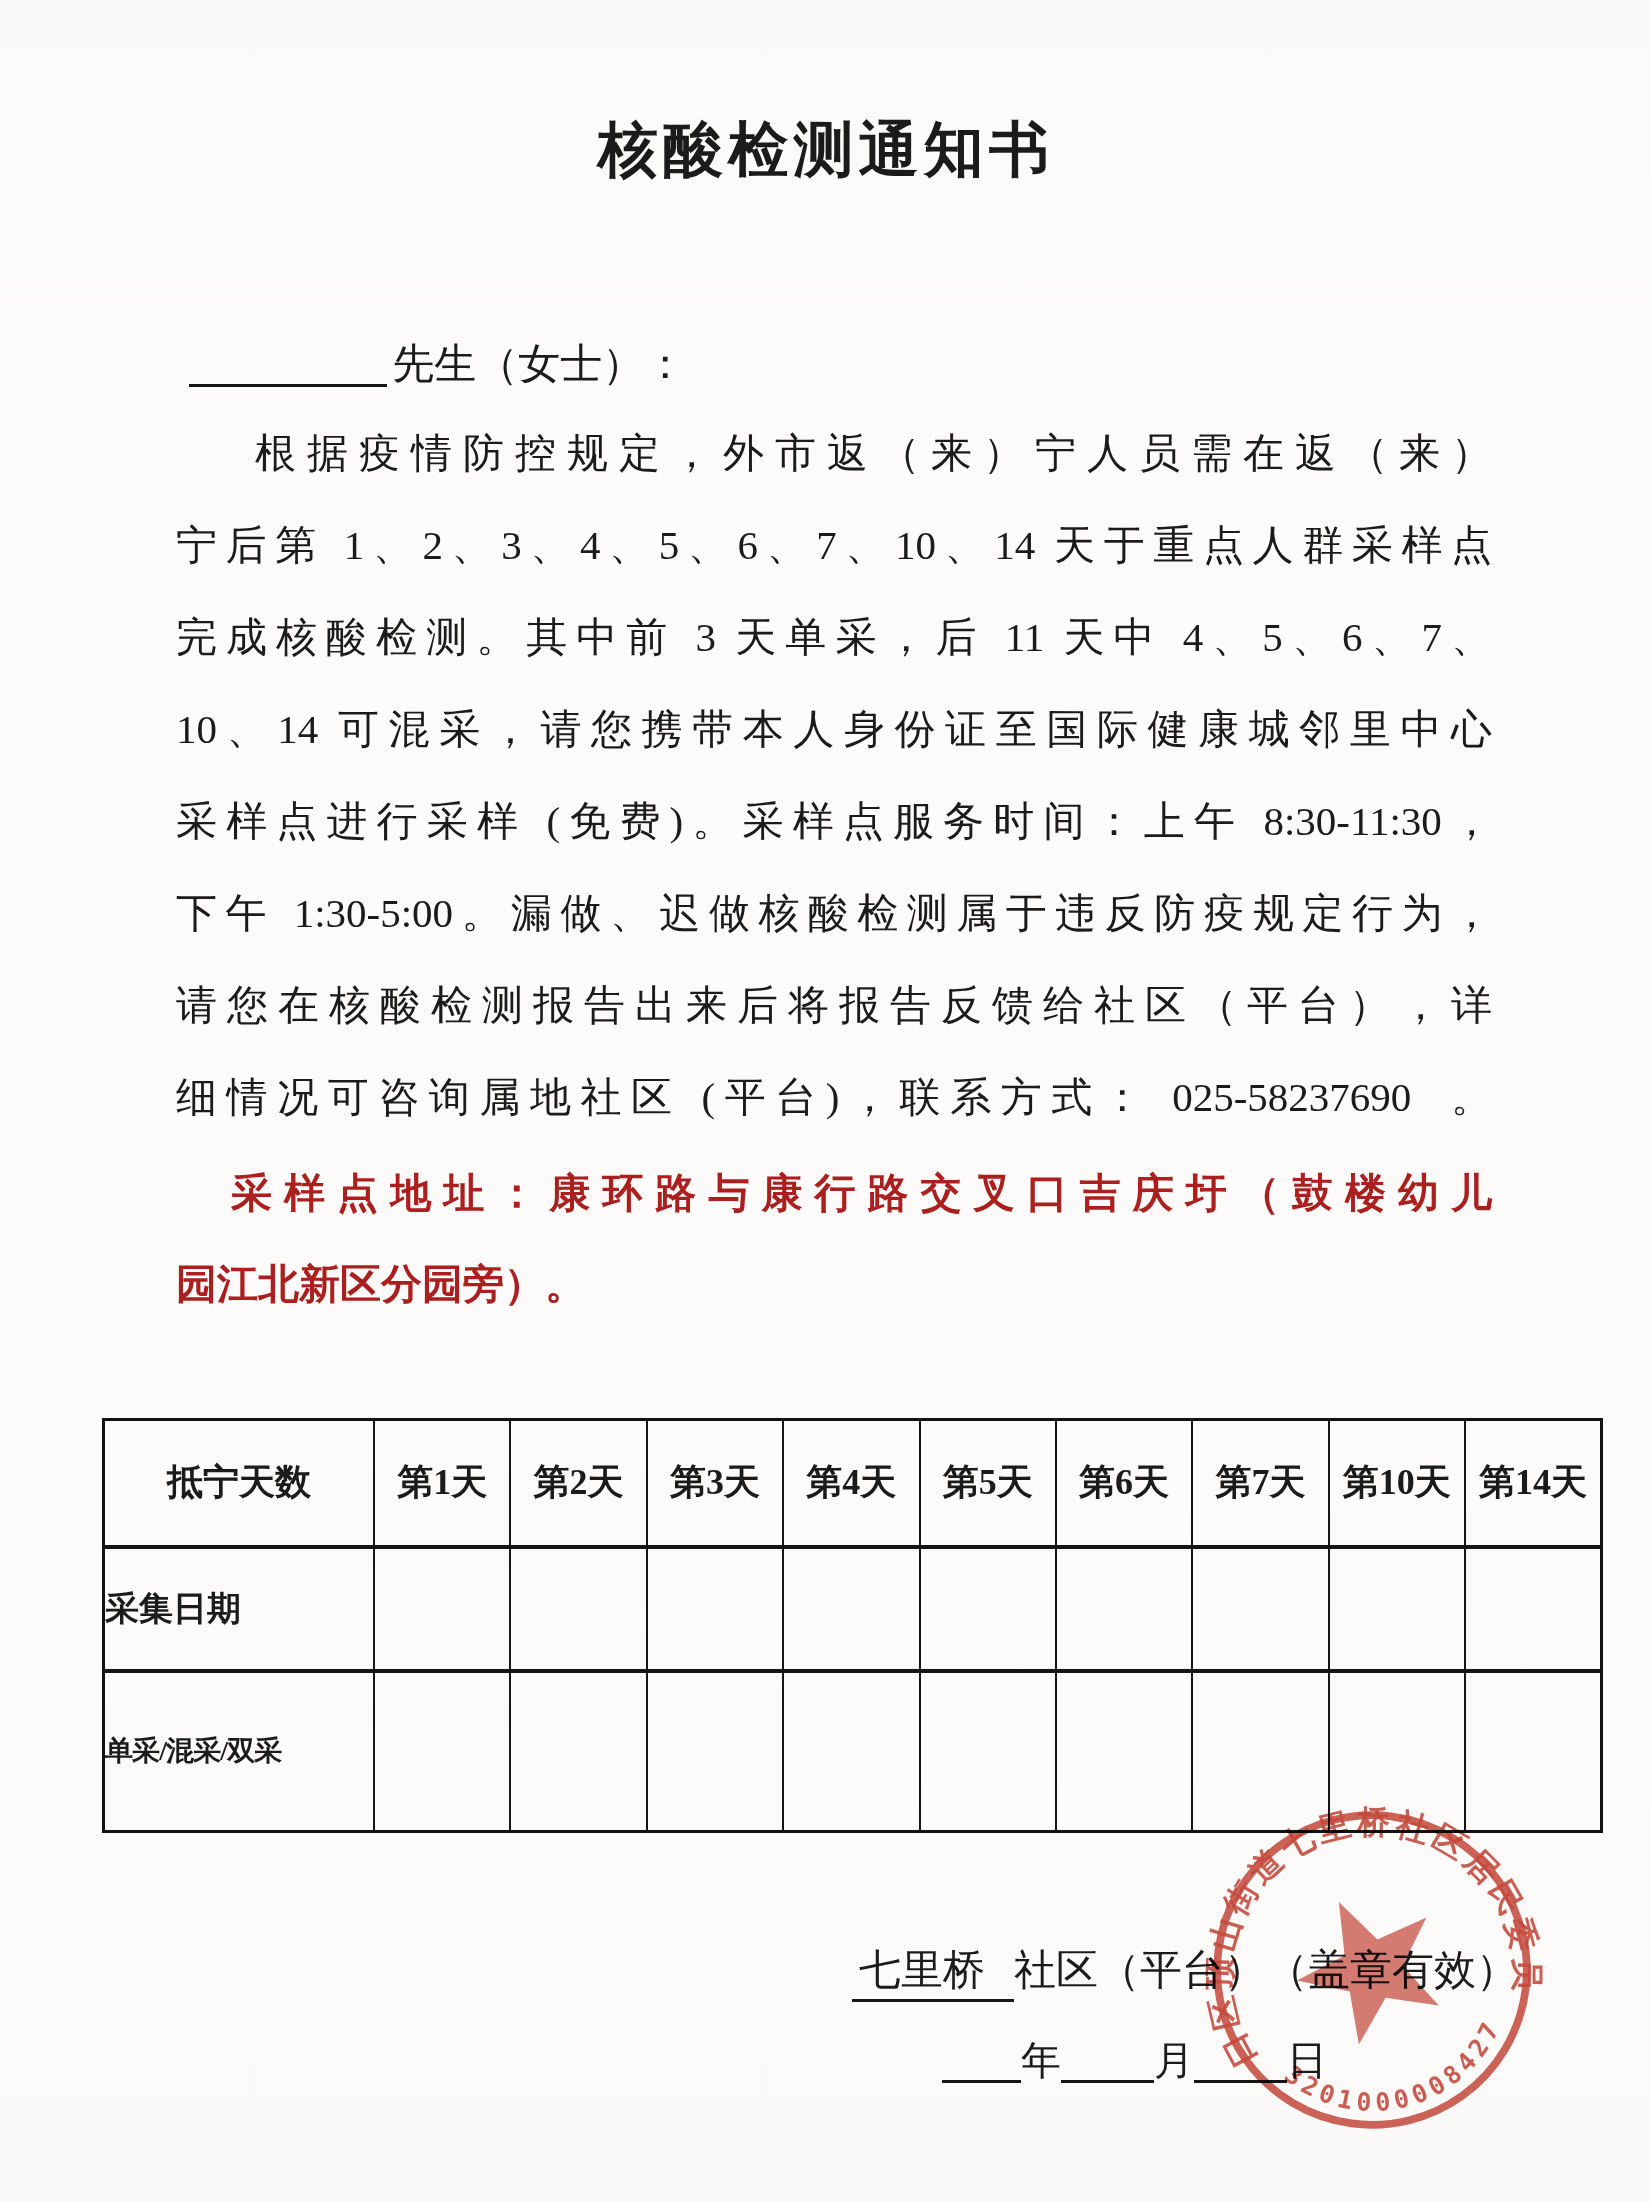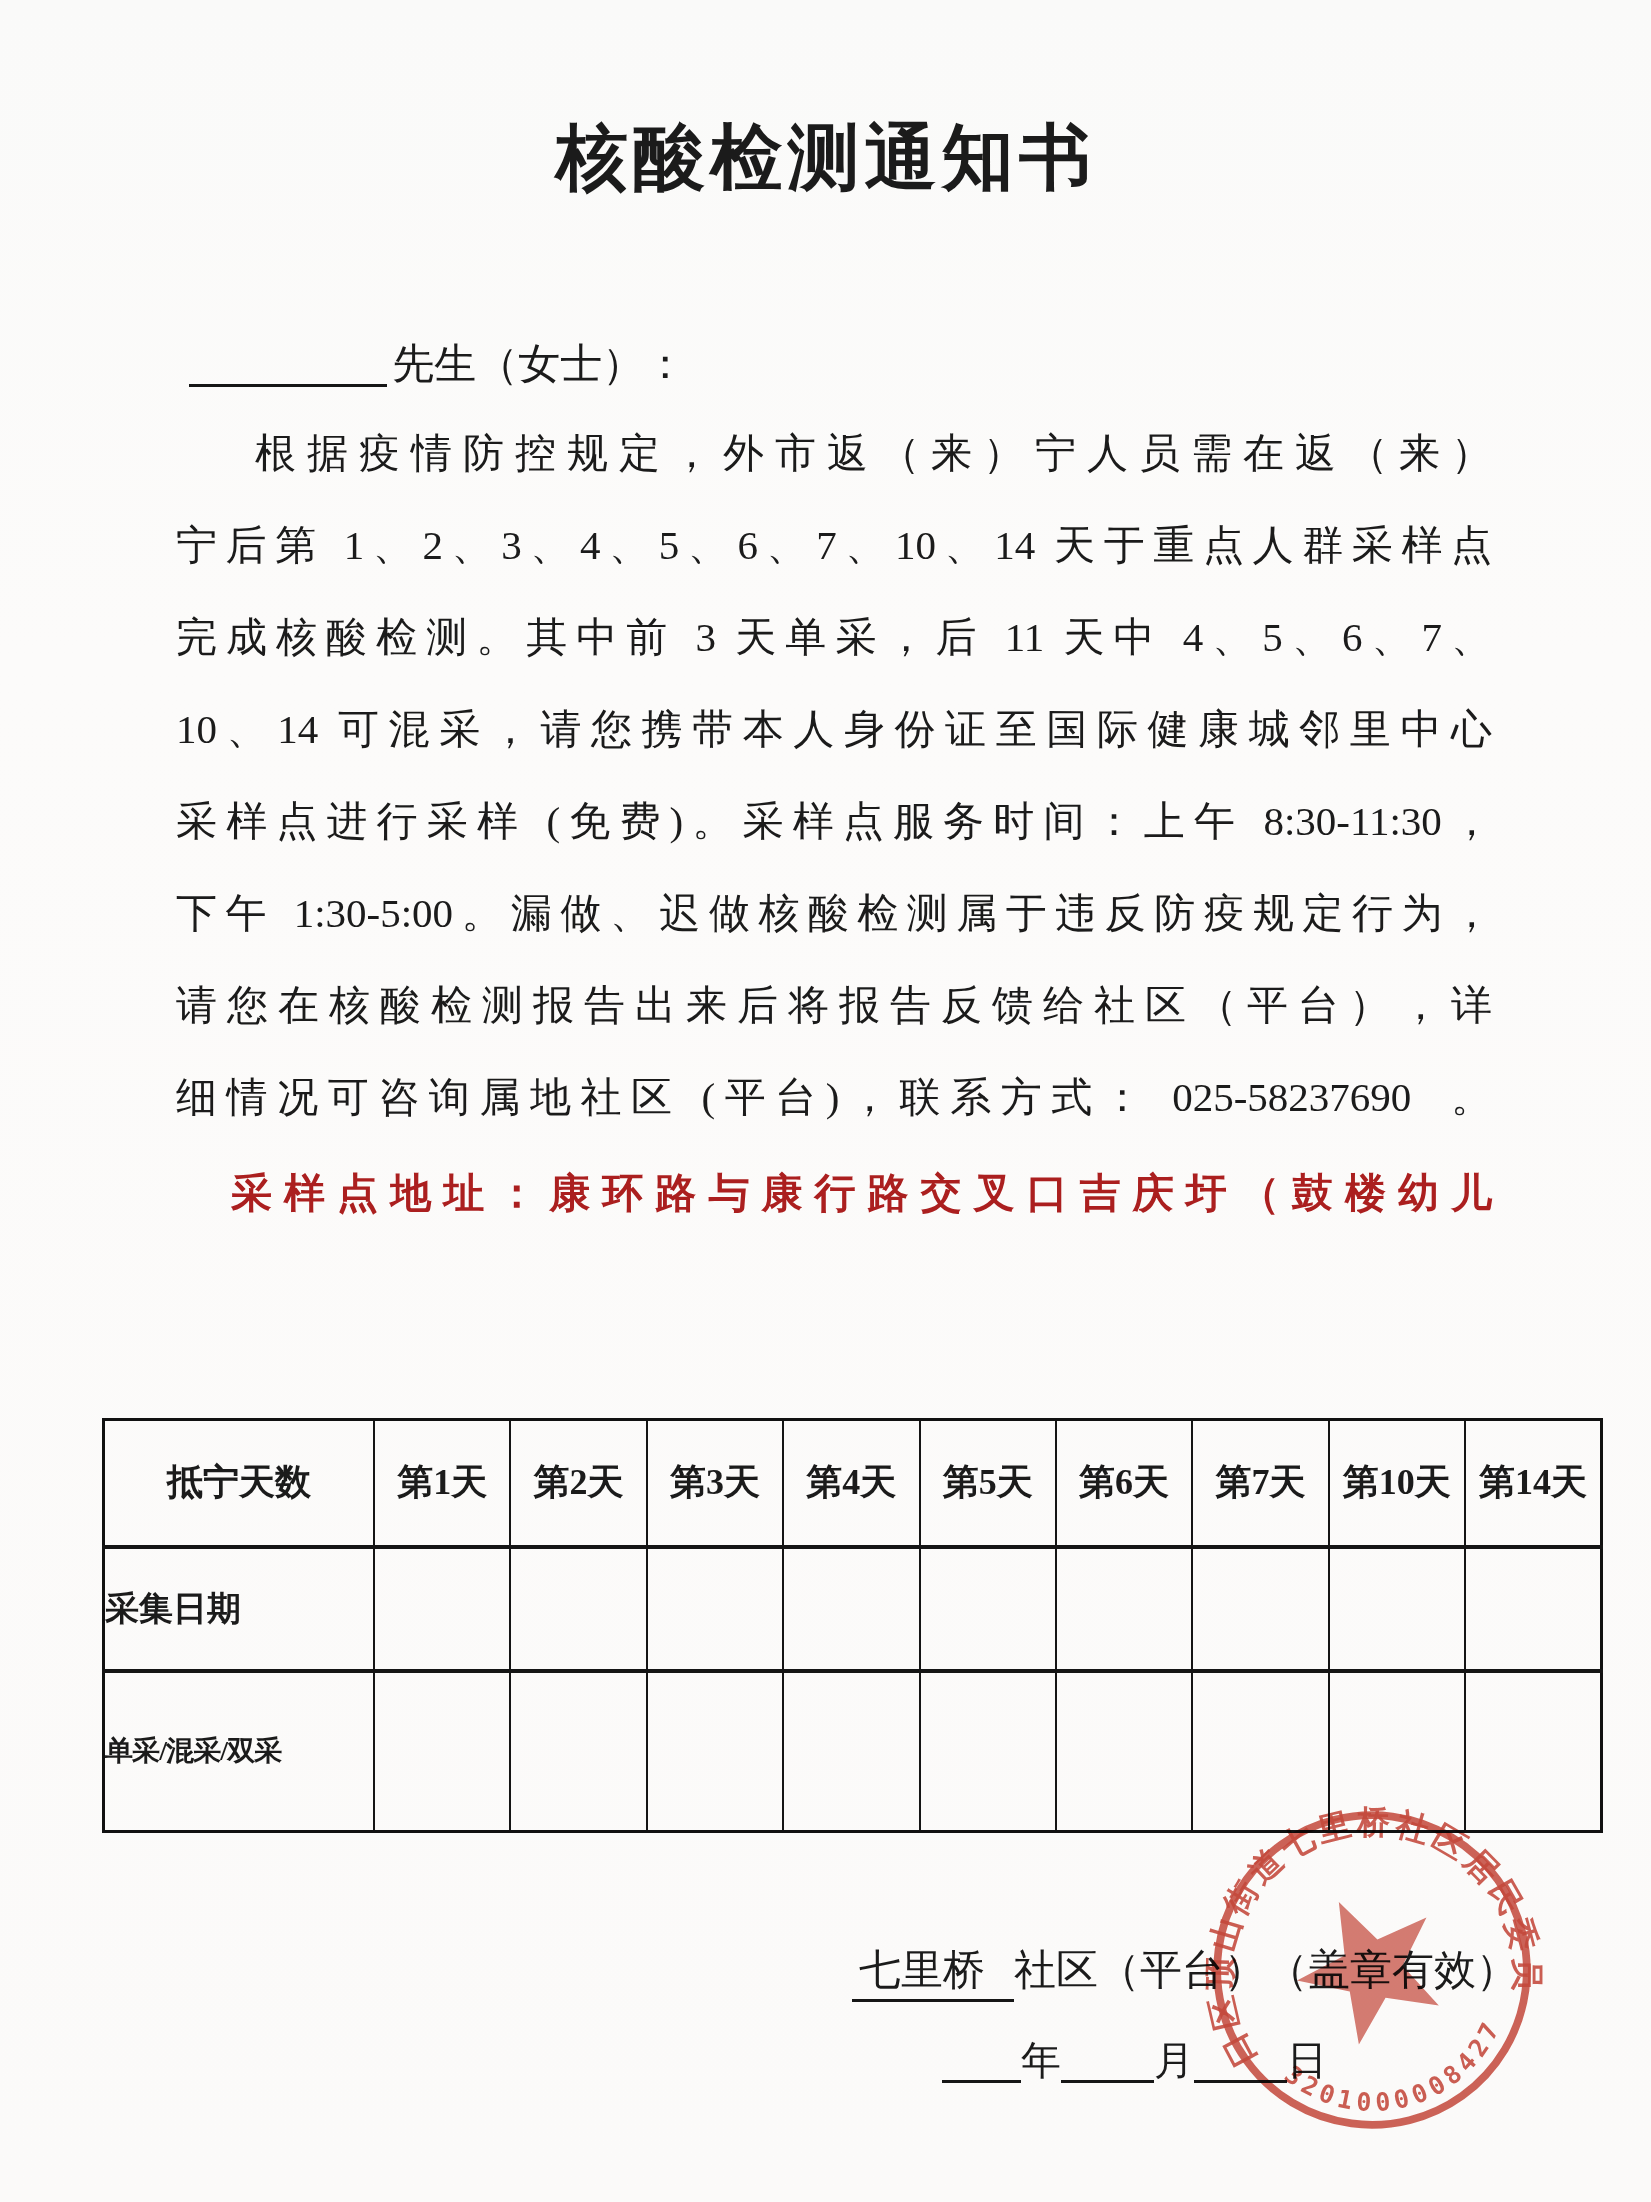--- a/index.html
+++ b/index.html
@@ -20,21 +20,21 @@
     color:var(--ink);
     overflow:hidden;
   }
   
   .title{
     position:absolute;
     left:0;top:110px;width:1652px;
     margin:0;
     text-align:center;
     font-family:"Liberation Sans","DejaVu Sans",sans-serif;
-    font-size:72px;
+    font-size:60px;
     font-weight:bold;
     letter-spacing:5.2px;
   }
   
   .salutation{
     position:absolute;
     left:189px;top:320px;
     font-size:42px;
     line-height:89px;
     white-space:nowrap;
@@ -155,20 +155,21 @@
     <div class="line"><span>完成核酸检测。其中</span><span class="u">前 3 天单采，后 11 天中 4、5、6、7、</span></div>
     <div class="line"><span class="u">10、14 可混采</span><span>，请您携带本人身份证至</span><span class="u">国际健康城邻里中心</span></div>
     <div class="line"><span class="u">采样点</span><span>进行采样 (免费)。采样点服务时间：</span><span class="u">上午 8:30-11:30，</span></div>
     <div class="line"><span class="u">下午 1:30-5:00</span><span>。漏做、迟做核酸检测属于违反防疫规定行为，</span></div>
     <div class="line"><span>请您在核酸检测报告出来后将报告反馈给社区（平台），详</span></div>
     <div class="line"><span>细情况可咨询属地社区 (平台)，联系方式：</span><span class="u">&nbsp;025-58237690&nbsp;&nbsp;</span><span>。</span></div>
   </div>
 
   <div class="red-note">
     <div class="line fill indent2"><span>采样点地址：康环路与康行路交叉口吉庆圩（鼓楼幼儿</span></div>
+    <div class="line"><span>园江北新区分园旁）。</span></div>
   </div>
 
   <table class="sched">
     <tbody>
         <tr class="hdr">
       <th class="lblcol">抵宁天数</th>
       <th>第1天</th>
       <th>第2天</th>
       <th>第3天</th>
       <th>第4天</th>

